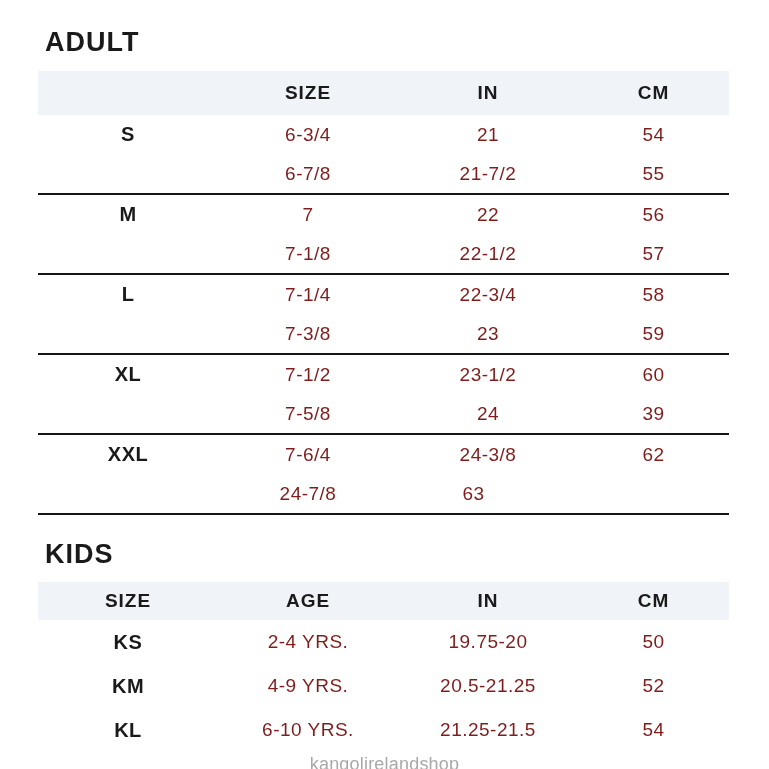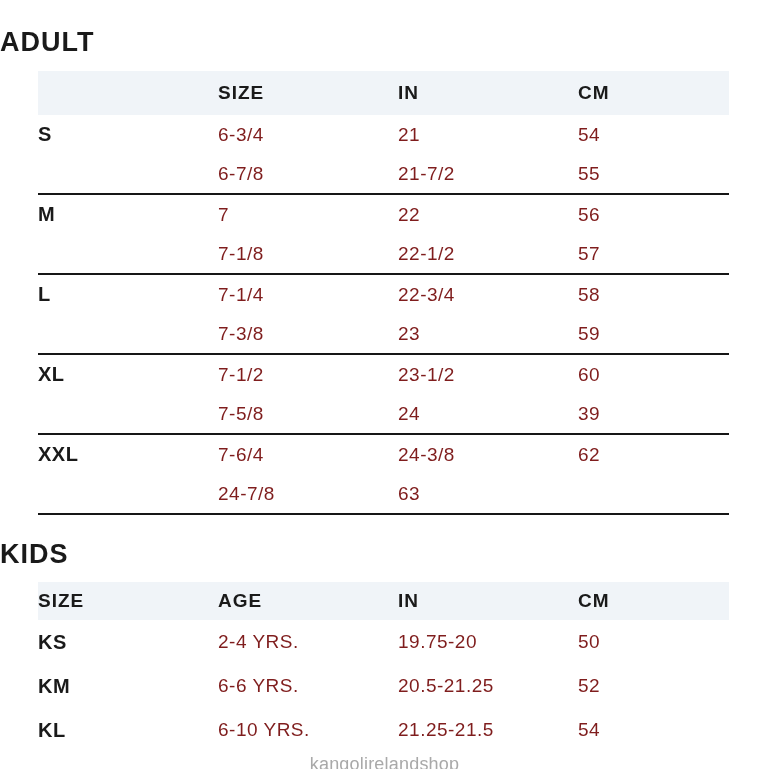--- a/index.html
+++ b/index.html
@@ -10,31 +10,32 @@
     color: #1d1d1d;
     overflow: hidden;
   }
   .page { width: 769px; height: 769px; position: relative; }
 
   .section-heading {
     font-size: 27px;
     font-weight: 700;
     letter-spacing: 1px;
     color: #1a1a1a;
+    margin-left: 45px;
   }
   .adult-heading { padding-top: 27px; }
   .kids-heading  { padding-top: 24px; }
 
   .table {
     width: 691px;
     margin-left: 38px;
     margin-top: 13px;
   }
   .row { display: flex; align-items: center; }
-  .c  { }
+  .c  { text-align: center; }
   .c1 { width: 180px; }
   .c2 { width: 180px; }
   .c3 { width: 180px; }
   .c4 { width: 151px; }
 
   .thead {
     background: #f0f4f8;
     height: 44px;
   }
   .kids-thead { height: 38px; }
@@ -168,21 +169,21 @@
     </div>
 
     <div class="row kids-row">
       <div class="c c1 kids-size">KS</div>
       <div class="c c2 val">2-4 YRS.</div>
       <div class="c c3 val">19.75-20</div>
       <div class="c c4 val">50</div>
     </div>
     <div class="row kids-row">
       <div class="c c1 kids-size">KM</div>
-      <div class="c c2 val">6-6 YRS.</div>
+      <div class="c c2 val">4-9 YRS.</div>
       <div class="c c3 val">20.5-21.25</div>
       <div class="c c4 val">52</div>
     </div>
     <div class="row kids-row">
       <div class="c c1 kids-size">KL</div>
       <div class="c c2 val">6-10 YRS.</div>
       <div class="c c3 val">21.25-21.5</div>
       <div class="c c4 val">54</div>
     </div>
   </div>

